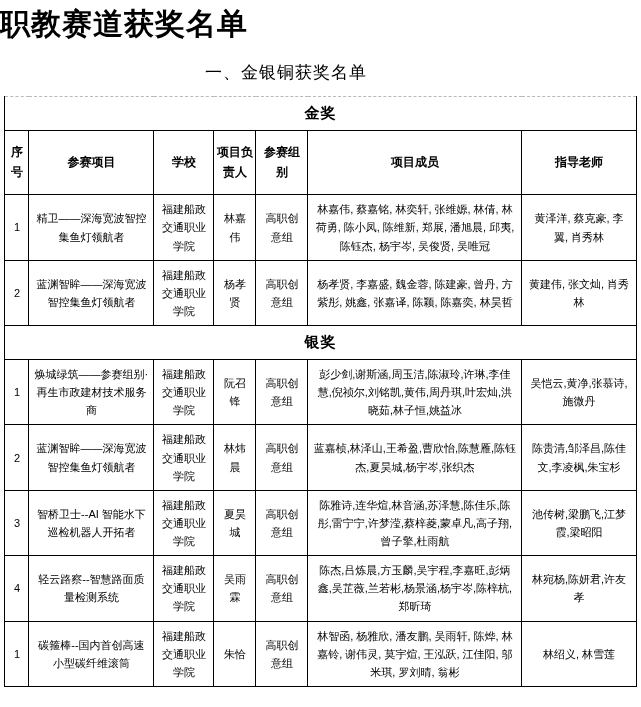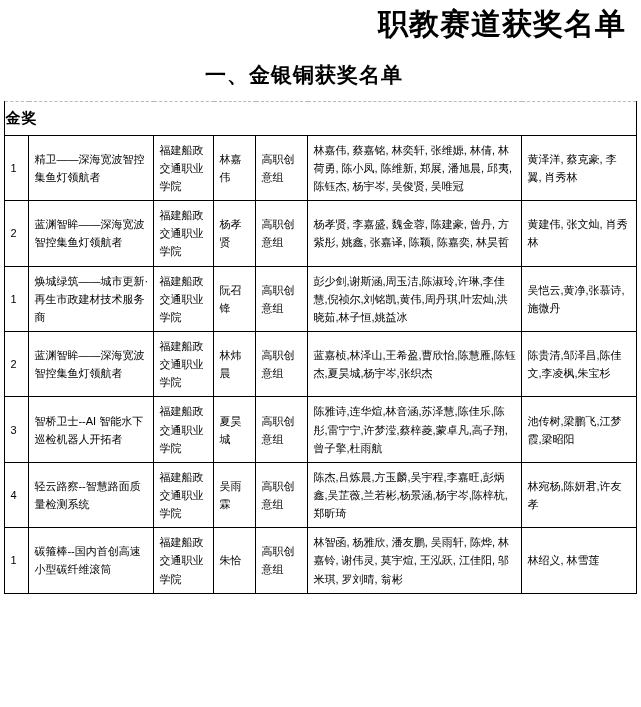--- a/index.html
+++ b/index.html
@@ -2,40 +2,41 @@
 <html><head>
 <meta charset="utf-8">
 <style>
   html,body{margin:0;padding:0;background:#fff;}
   body{
     width:641px;height:707px;overflow:hidden;
     font-family:"Liberation Sans","DejaVu Sans",sans-serif;
     color:#000;
   }
   .page-title{
-    margin:4px 15px 0 0;
-    text-align:right;
+    margin:4px 0 0 0;
+    text-align:left;
     font-size:30px;
     font-weight:bold;
     letter-spacing:1px;
   }
   .page-subtitle{
     margin:16px 0 12px 205px;
-    font-size:21px;
-    font-weight:bold;
+    font-size:17px;
+    font-weight:normal;
     letter-spacing:1px;
   }
   table.award-table{
     border-collapse:collapse;
     table-layout:fixed;
     width:631px;
     margin:0 auto;
   }
   .award-table td,.award-table th{
     border:1px solid #000;
+    text-align:center;
     vertical-align:middle;
     font-size:11px;
     line-height:1.65;
     padding:5px 5px;
     word-break:break-all;
   }
   
   .award-table tr:first-child td{border-top:1px dashed #b9b9b9;}
   .award-table th{
     font-weight:bold;
@@ -65,40 +66,52 @@
       <col style="width:52px">
       <col style="width:214px">
     <col style="width:114px">
   </colgroup>
   <tbody>
 
   <tr class="section-row">
         <td colspan="7">金奖</td>
       </tr>
       <tr>
+      <th>序号</th>
+      <th>参赛项目</th>
+      <th>学校</th>
+      <th>项目负责人</th>
+      <th>参赛组别</th>
+      <th>项目成员</th>
+      <th>指导老师</th>
+    </tr>
+      <tr>
         <td class="cell-no">1</td>
         <td class="cell-project">精卫——深海宽波智控集鱼灯领航者</td>
         <td class="cell-school">福建船政交通职业学院</td>
         <td class="cell-leader">林嘉伟</td>
         <td class="cell-group">高职创意组</td>
         <td class="cell-members">林嘉伟, 蔡嘉铭, 林奕轩, 张维嫄, 林倩, 林荷勇, 陈小凤, 陈维新, 郑展, 潘旭晨, 邱夷, 陈钰杰, 杨宇岑, 吴俊贤, 吴唯冠</td>
         <td class="cell-advisors">黄泽洋, 蔡克豪, 李翼, 肖秀林</td>
       </tr>
       <tr>
         <td class="cell-no">2</td>
         <td class="cell-project">蓝渊智眸——深海宽波智控集鱼灯领航者</td>
         <td class="cell-school">福建船政交通职业学院</td>
         <td class="cell-leader">杨孝贤</td>
         <td class="cell-group">高职创意组</td>
         <td class="cell-members">杨孝贤, 李嘉盛, 魏金蓉, 陈建豪, 曾丹, 方紫彤, 姚鑫, 张嘉译, 陈颖, 陈嘉奕, 林昊哲</td>
         <td class="cell-advisors">黄建伟, 张文灿, 肖秀林</td>
       </tr>
+      <tr class="section-row">
+        <td colspan="7">银奖</td>
+      </tr>
       <tr>
         <td class="cell-no">1</td>
-        <td class="cell-project">焕城绿筑——城市更新·再生市政建材技术服务商</td>
+        <td class="cell-project">焕城绿筑——参赛组别·再生市政建材技术服务商</td>
         <td class="cell-school">福建船政交通职业学院</td>
         <td class="cell-leader">阮召锋</td>
         <td class="cell-group">高职创意组</td>
         <td class="cell-members">彭少剑,谢斯涵,周玉洁,陈淑玲,许琳,李佳慧,倪祯尔,刘铭凯,黄伟,周丹琪,叶宏灿,洪晓茹,林子恒,姚益冰</td>
         <td class="cell-advisors">吴恺云,黄净,张慕诗,施微丹</td>
       </tr>
       <tr>
         <td class="cell-no">2</td>
         <td class="cell-project">蓝渊智眸——深海宽波智控集鱼灯领航者</td>
         <td class="cell-school">福建船政交通职业学院</td>

